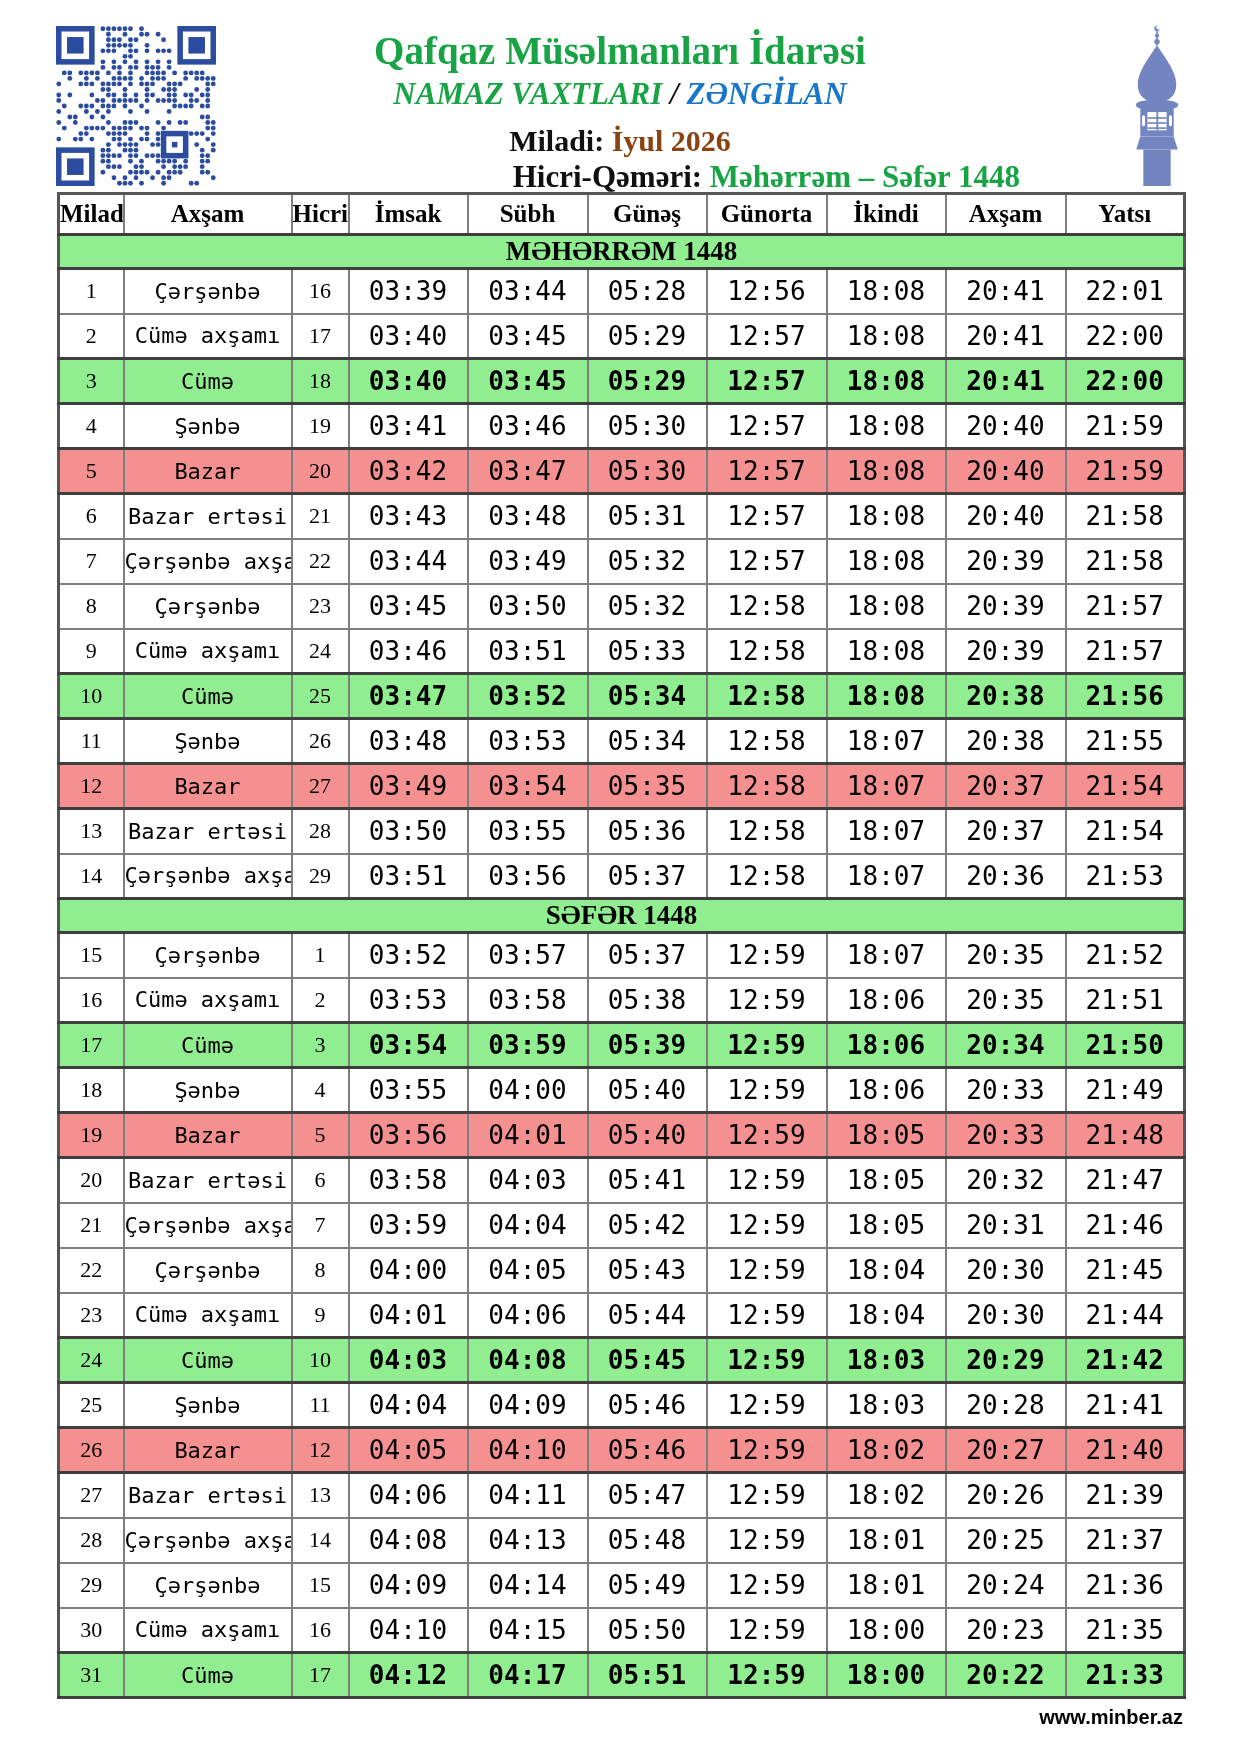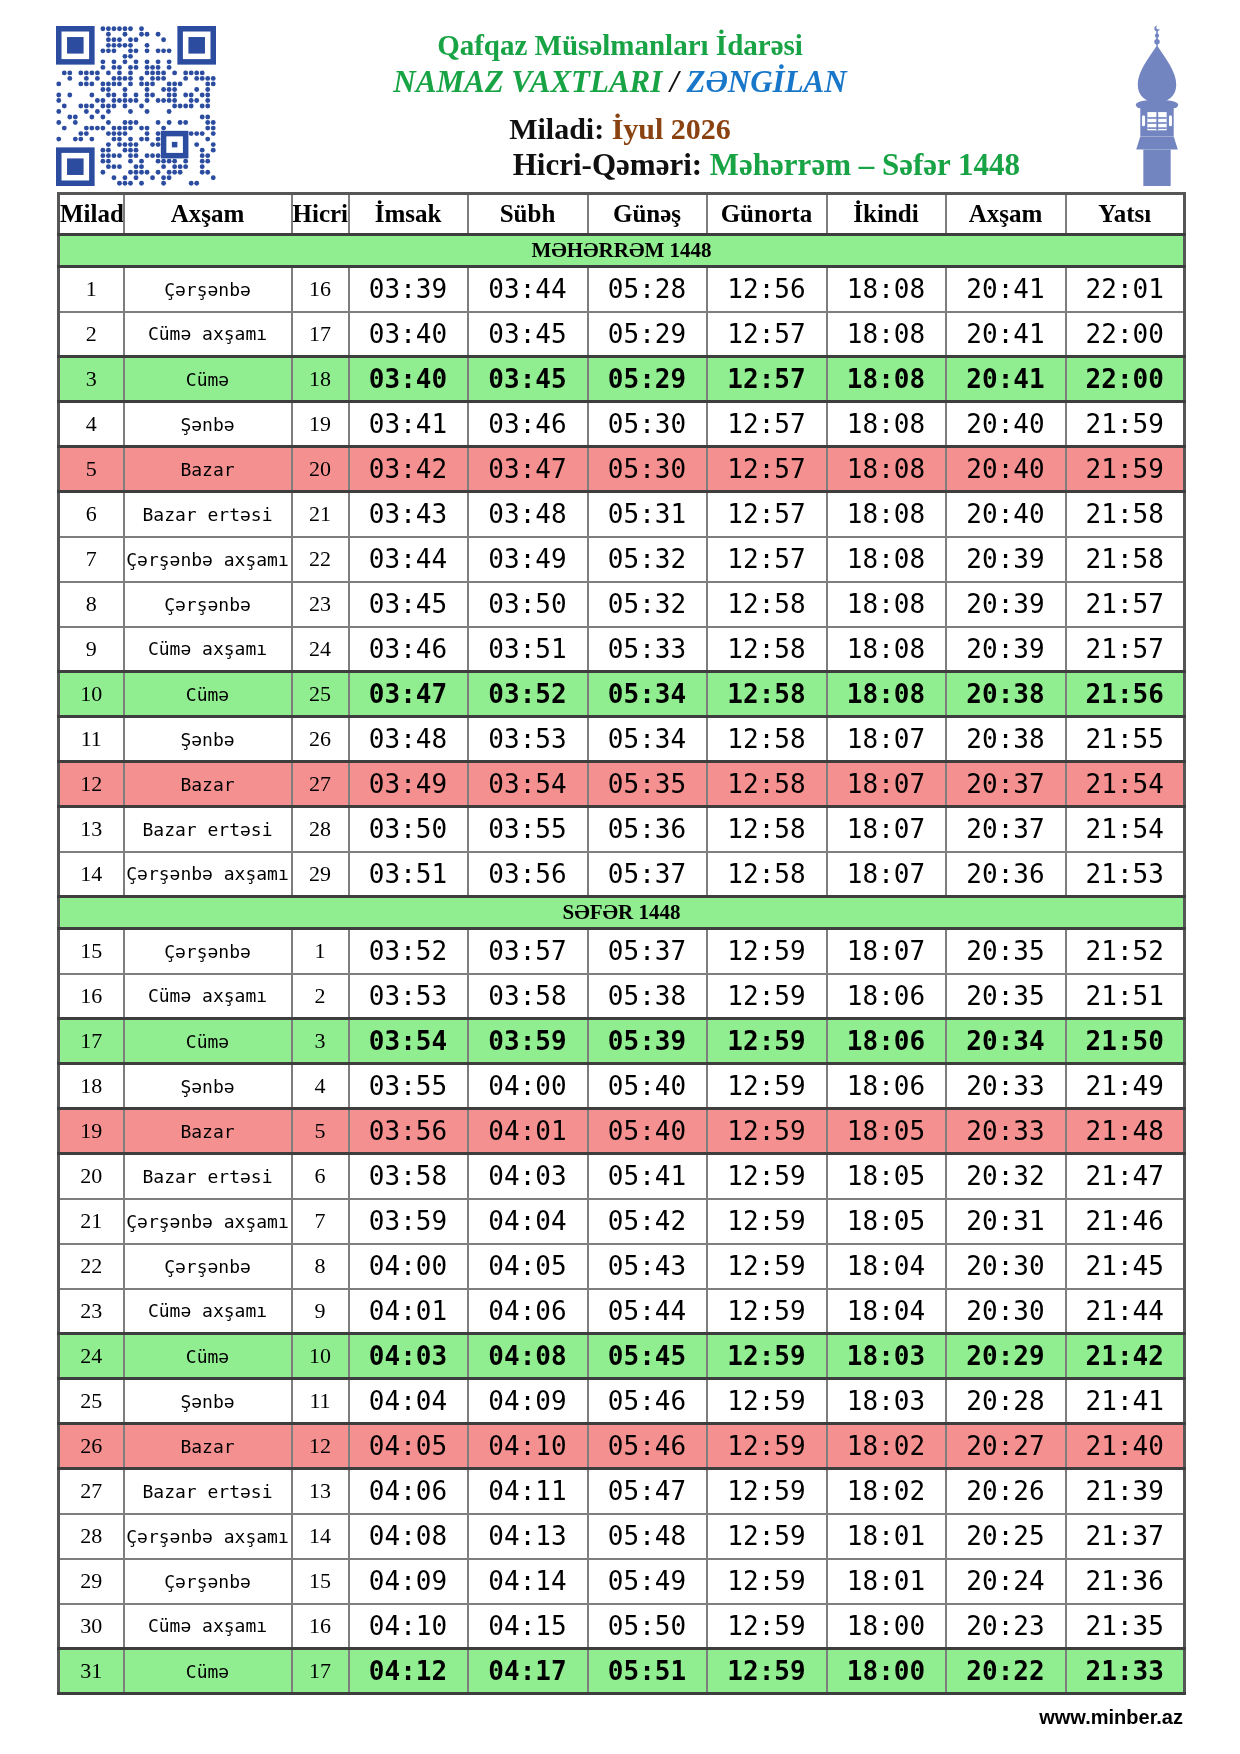--- a/index.html
+++ b/index.html
@@ -10,21 +10,21 @@
   }
   .page { position:absolute; inset:0; }
 
   
   .qr-box { position:absolute; left:56px; top:26px; width:160px; height:160px; }
   .qr-box svg { width:100%; height:100%; display:block; }
   .minaret-box { position:absolute; left:1126px; top:24px; width:62px; height:162px; }
   .minaret-box svg { width:100%; height:100%; display:block; }
 
   .titles { position:absolute; left:220px; top:28px; width:800px; text-align:center; line-height:1.18; }
-  .t1 { font-size:29px; font-weight:bold; color:var(--title-green); }
+  .t1 { font-size:39px; font-weight:bold; color:var(--title-green); }
   .t2 { font-size:31px; font-weight:bold; margin-top:2px;font-style:italic; }
   .t2 .main { color:var(--title-green); }
   .t2 .sep  { color:#101010; }
   .t2 .city { color:var(--city-blue); }
   .t3 { font-size:30px; font-weight:bold; color:#101010; margin-top:10px; }
   .t3 .value { color:var(--month-brown); }
   .t4 { font-size:31px; font-weight:bold; color:#101010; margin-top:1px;text-align:right; }
   .t4 .value { color:var(--title-green); }
 
   
@@ -37,28 +37,28 @@
     border:2px solid #7e7e7e; text-align:center; vertical-align:middle;
     padding:0; overflow:hidden; white-space:nowrap;
   }
   .prayer thead th {
     font-family:"Liberation Serif","DejaVu Serif",serif;
     font-weight:bold; font-size:25px; height:38px; background:#fff;
   }
   tr.section-row td {
     background:var(--section-bar);
     font-family:"Liberation Serif","DejaVu Serif",serif;
-    font-weight:bold; font-size:21px; height:29px;
+    font-weight:bold; font-size:27px; height:29px;
     border-top:3px solid #3e3e3e; border-bottom:3px solid #3e3e3e;text-align:center;
   }
   tr.data-row { height:45px; background:#fff; }
   td.c-miladi, td.c-hicri {
     font-family:"Liberation Serif","DejaVu Serif",serif; font-size:22px;
   }
-  td.c-week { font-family:"DejaVu Sans Mono",monospace; font-size:18px;margin-left:40px; }
+  td.c-week { font-family:"DejaVu Sans Mono",monospace; font-size:22px;margin-left:40px; }
   td.c-time { font-family:"DejaVu Sans Mono",monospace; font-size:26px; }
   tr.hl-friday td {
     background:var(--friday-row);
     border-top:3px solid #3e3e3e; border-bottom:3px solid #3e3e3e;
   }
   tr.hl-friday td.c-time { font-weight:bold; }
   tr.hl-sunday td {
     background:var(--sunday-row);
     border-top:3px solid #3e3e3e; border-bottom:3px solid #3e3e3e;
   }

